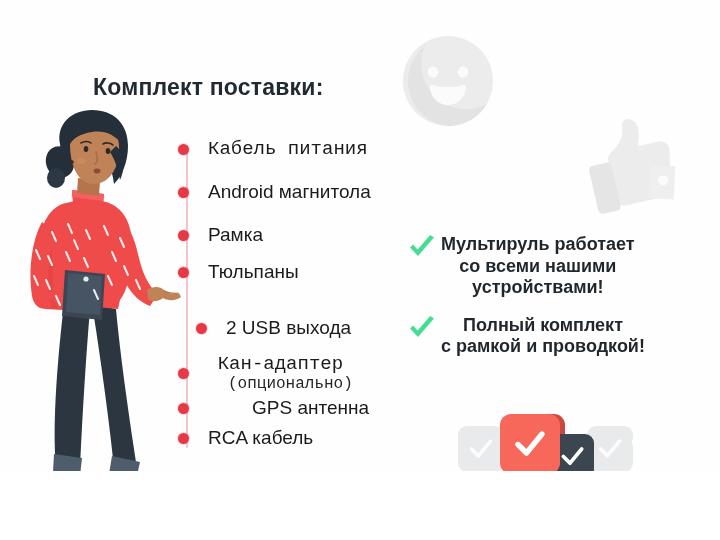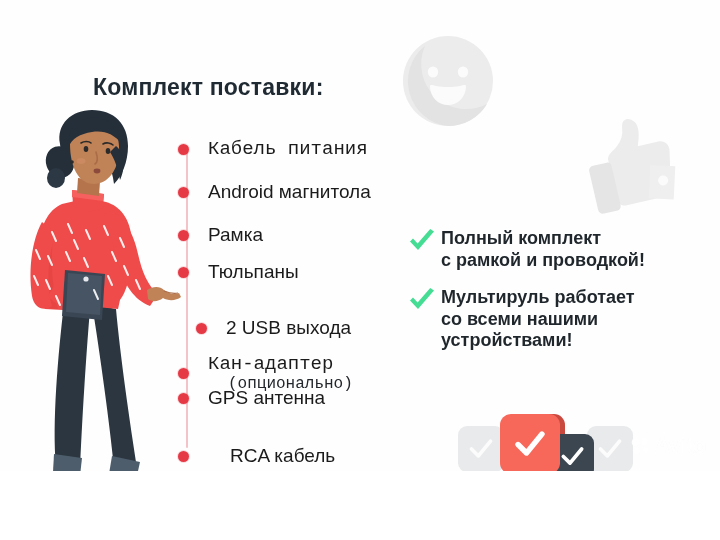--- a/index.html
+++ b/index.html
@@ -5,21 +5,21 @@
 <style>
   html,body{margin:0;padding:0;}
   body{
     width:720px;height:540px;
     background:#ffffff;
     font-family:"Liberation Sans","DejaVu Sans",sans-serif;
     overflow:hidden;
     position:relative;
     -webkit-font-smoothing:antialiased;
   }
-  .stage{position:absolute;inset:0;width:720px;height:471px;overflow:hidden;background:#fefefe;}
+  .stage{position:absolute;inset:0;width:720px;height:471px;overflow:hidden;background:#fefefe;text-align:center;}
 
   
   .deco{position:absolute;pointer-events:none;}
   #smiley-deco{left:399px;top:32px;width:98px;height:98px;}
   #thumb-deco{left:572px;top:112px;width:112px;height:108px;}
 
   
   #page-title{
     position:absolute;left:93px;top:74px;
     font-size:23px;font-weight:bold;letter-spacing:.2px;
@@ -134,55 +134,55 @@
     </div>
 
     <div class="spec-item" style="top:224px;font-family:Liberation Mono, monospace;">
       <span class="spec-dot"></span>
       <span class="spec-text">
         <span>Кан-адаптер</span>
         <span class="sub">(опционально)</span>
       </span>
     </div>
 
-    <div class="spec-item" style="top:258px;">
+    <div class="spec-item" style="top:268px;gap:44px;">
       <span class="spec-dot"></span>
       <span class="spec-text">GPS антенна</span>
     </div>
 
-    <div class="spec-item" style="top:316px;gap:22px;">
+    <div class="spec-item" style="top:298px;">
       <span class="spec-dot"></span>
       <span class="spec-text">RCA кабель</span>
     </div>
   </div>
 
   <div id="benefits">
+
+    <div class="benefit" style="margin-top:6px;">
+      <span class="check-icon">
+        <svg viewBox="0 0 28 26" width="28" height="26" aria-hidden="true">
+          <path d="M2 12.5 L10 21 L26 2.5 L22.2 0 L9.6 14.6 L5 9.6 Z" fill="#44dd93"></path>
+        </svg>
+      </span>
+      <span class="benefit-text">
+        <span>Мультируль работает</span><br>
+        <span>со всеми нашими</span><br>
+        <span>устройствами!</span>
+      </span>
+    </div>
 
     <div class="benefit">
       <span class="check-icon">
         <svg viewBox="0 0 28 26" width="28" height="26" aria-hidden="true">
           <path d="M2 12.5 L10 21 L26 2.5 L22.2 0 L9.6 14.6 L5 9.6 Z" fill="#44dd93"></path>
         </svg>
       </span>
       <span class="benefit-text">
         <span>Полный комплект</span><br>
         <span>с рамкой и проводкой!</span>
-      </span>
-    </div>
-
-    <div class="benefit" style="margin-top:6px;">
-      <span class="check-icon">
-        <svg viewBox="0 0 28 26" width="28" height="26" aria-hidden="true">
-          <path d="M2 12.5 L10 21 L26 2.5 L22.2 0 L9.6 14.6 L5 9.6 Z" fill="#44dd93"></path>
-        </svg>
-      </span>
-      <span class="benefit-text">
-        <span>Мультируль работает</span><br>
-        <span>со всеми нашими</span><br>
-        <span>устройствами!</span>
       </span>
     </div>
   </div>
 
   <div id="check-cluster">
 
     <div class="cb grey" style="left:0;top:18px;width:46px;height:46px;">
       <svg viewBox="0 0 30 30" width="26" height="26" aria-hidden="true">
         <path d="M4 15 L12 23 L26 6" fill="none" stroke="#fcfcfc" stroke-width="4.2" stroke-linecap="round" stroke-linejoin="round"></path>
       </svg>

